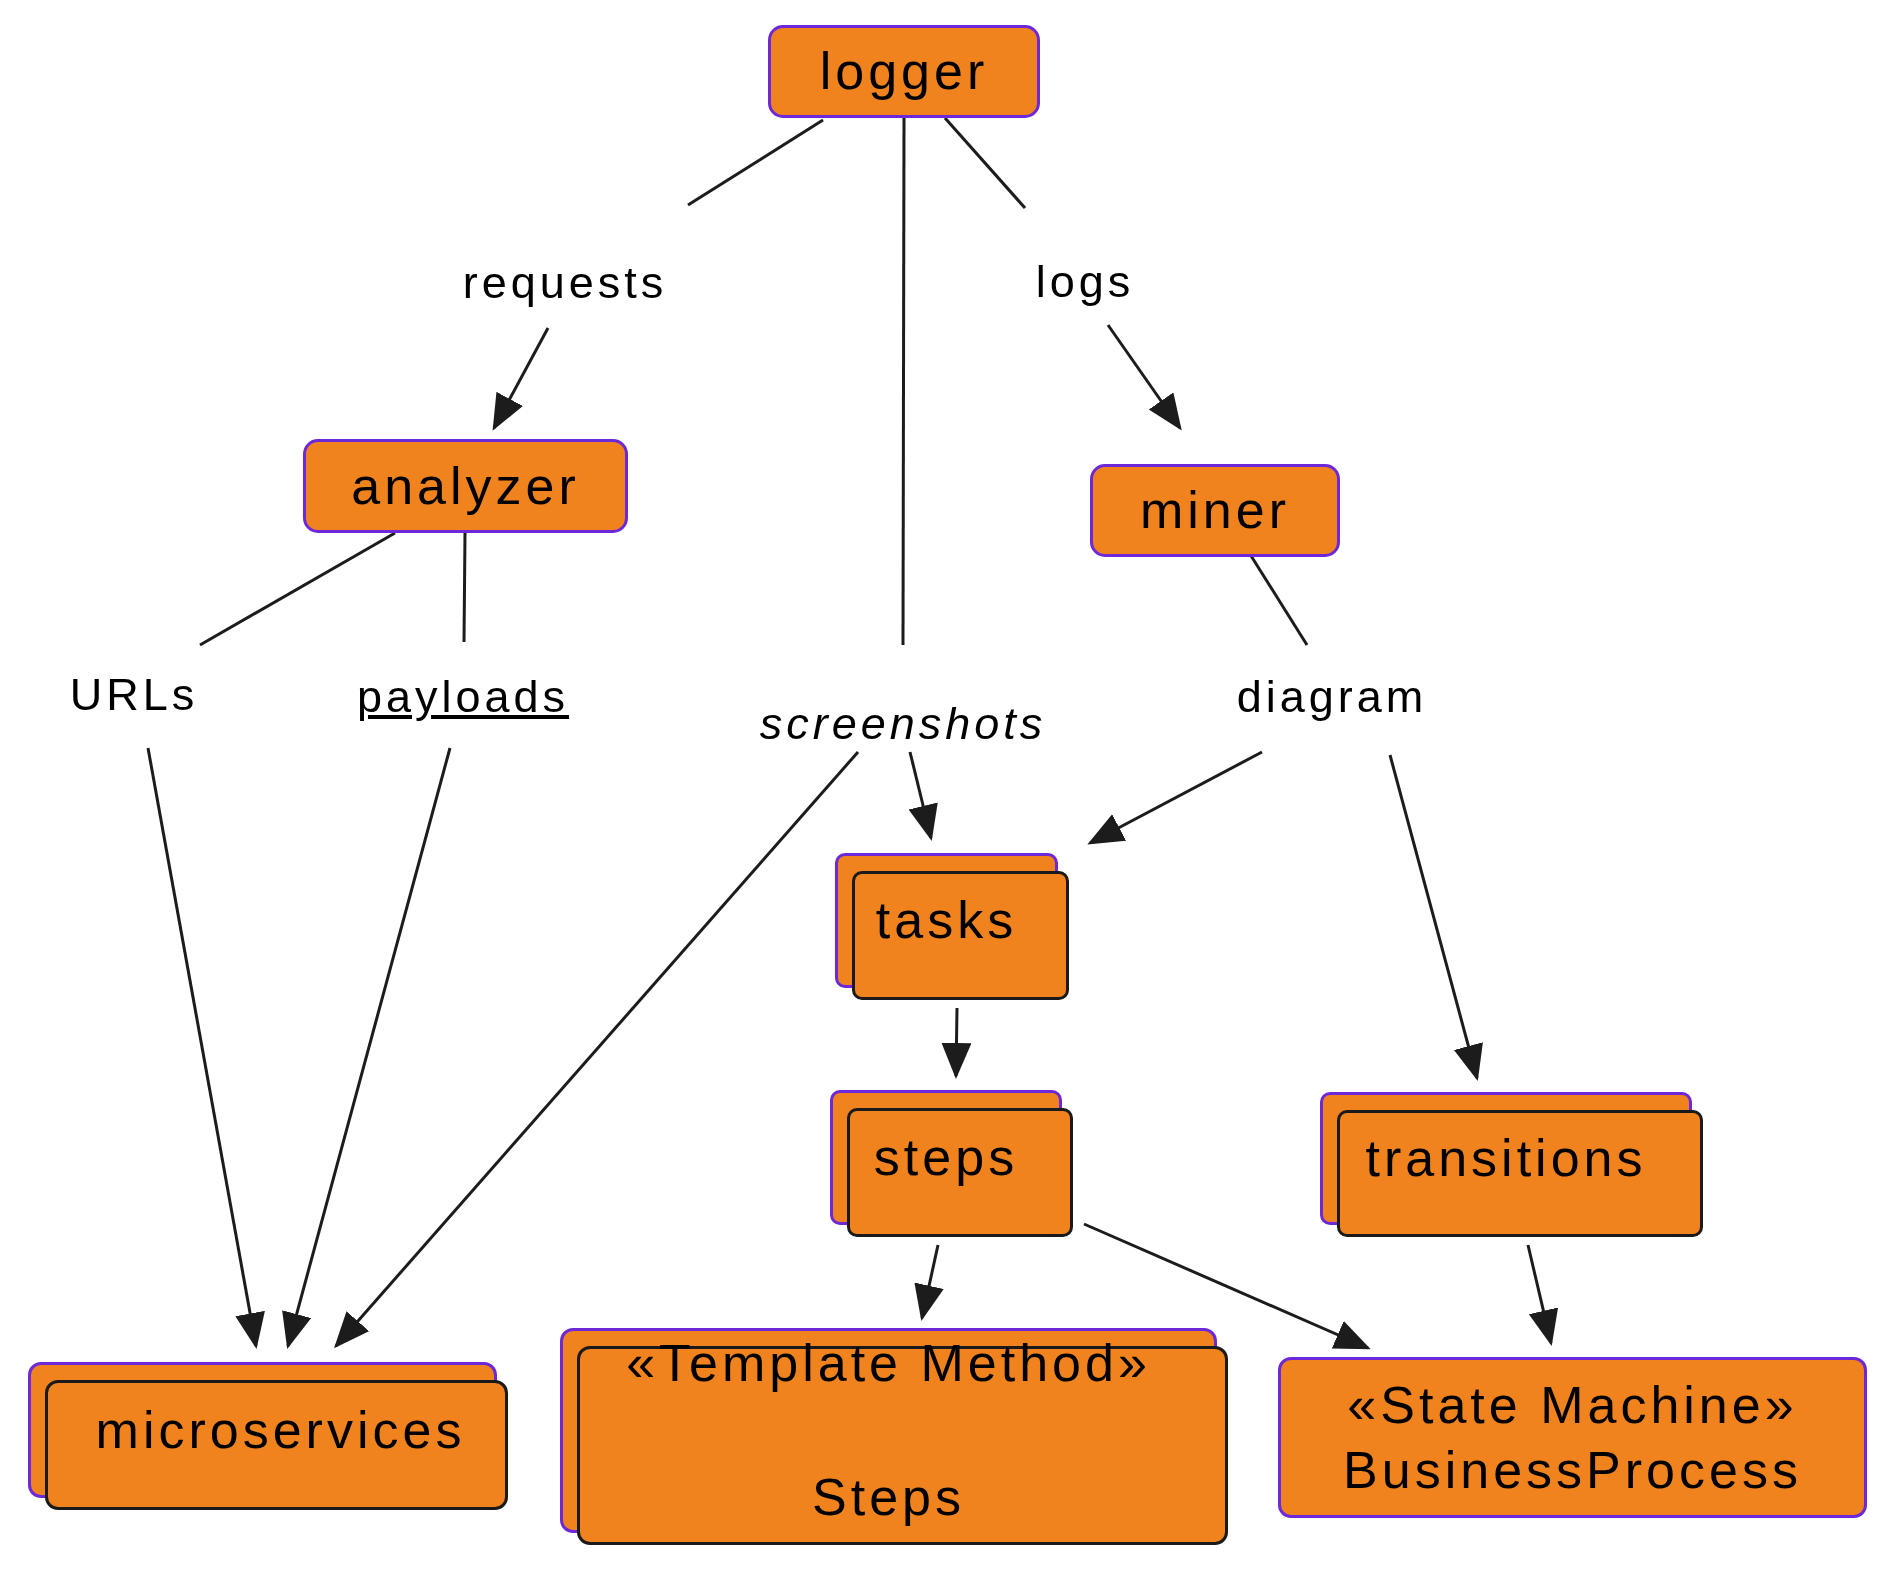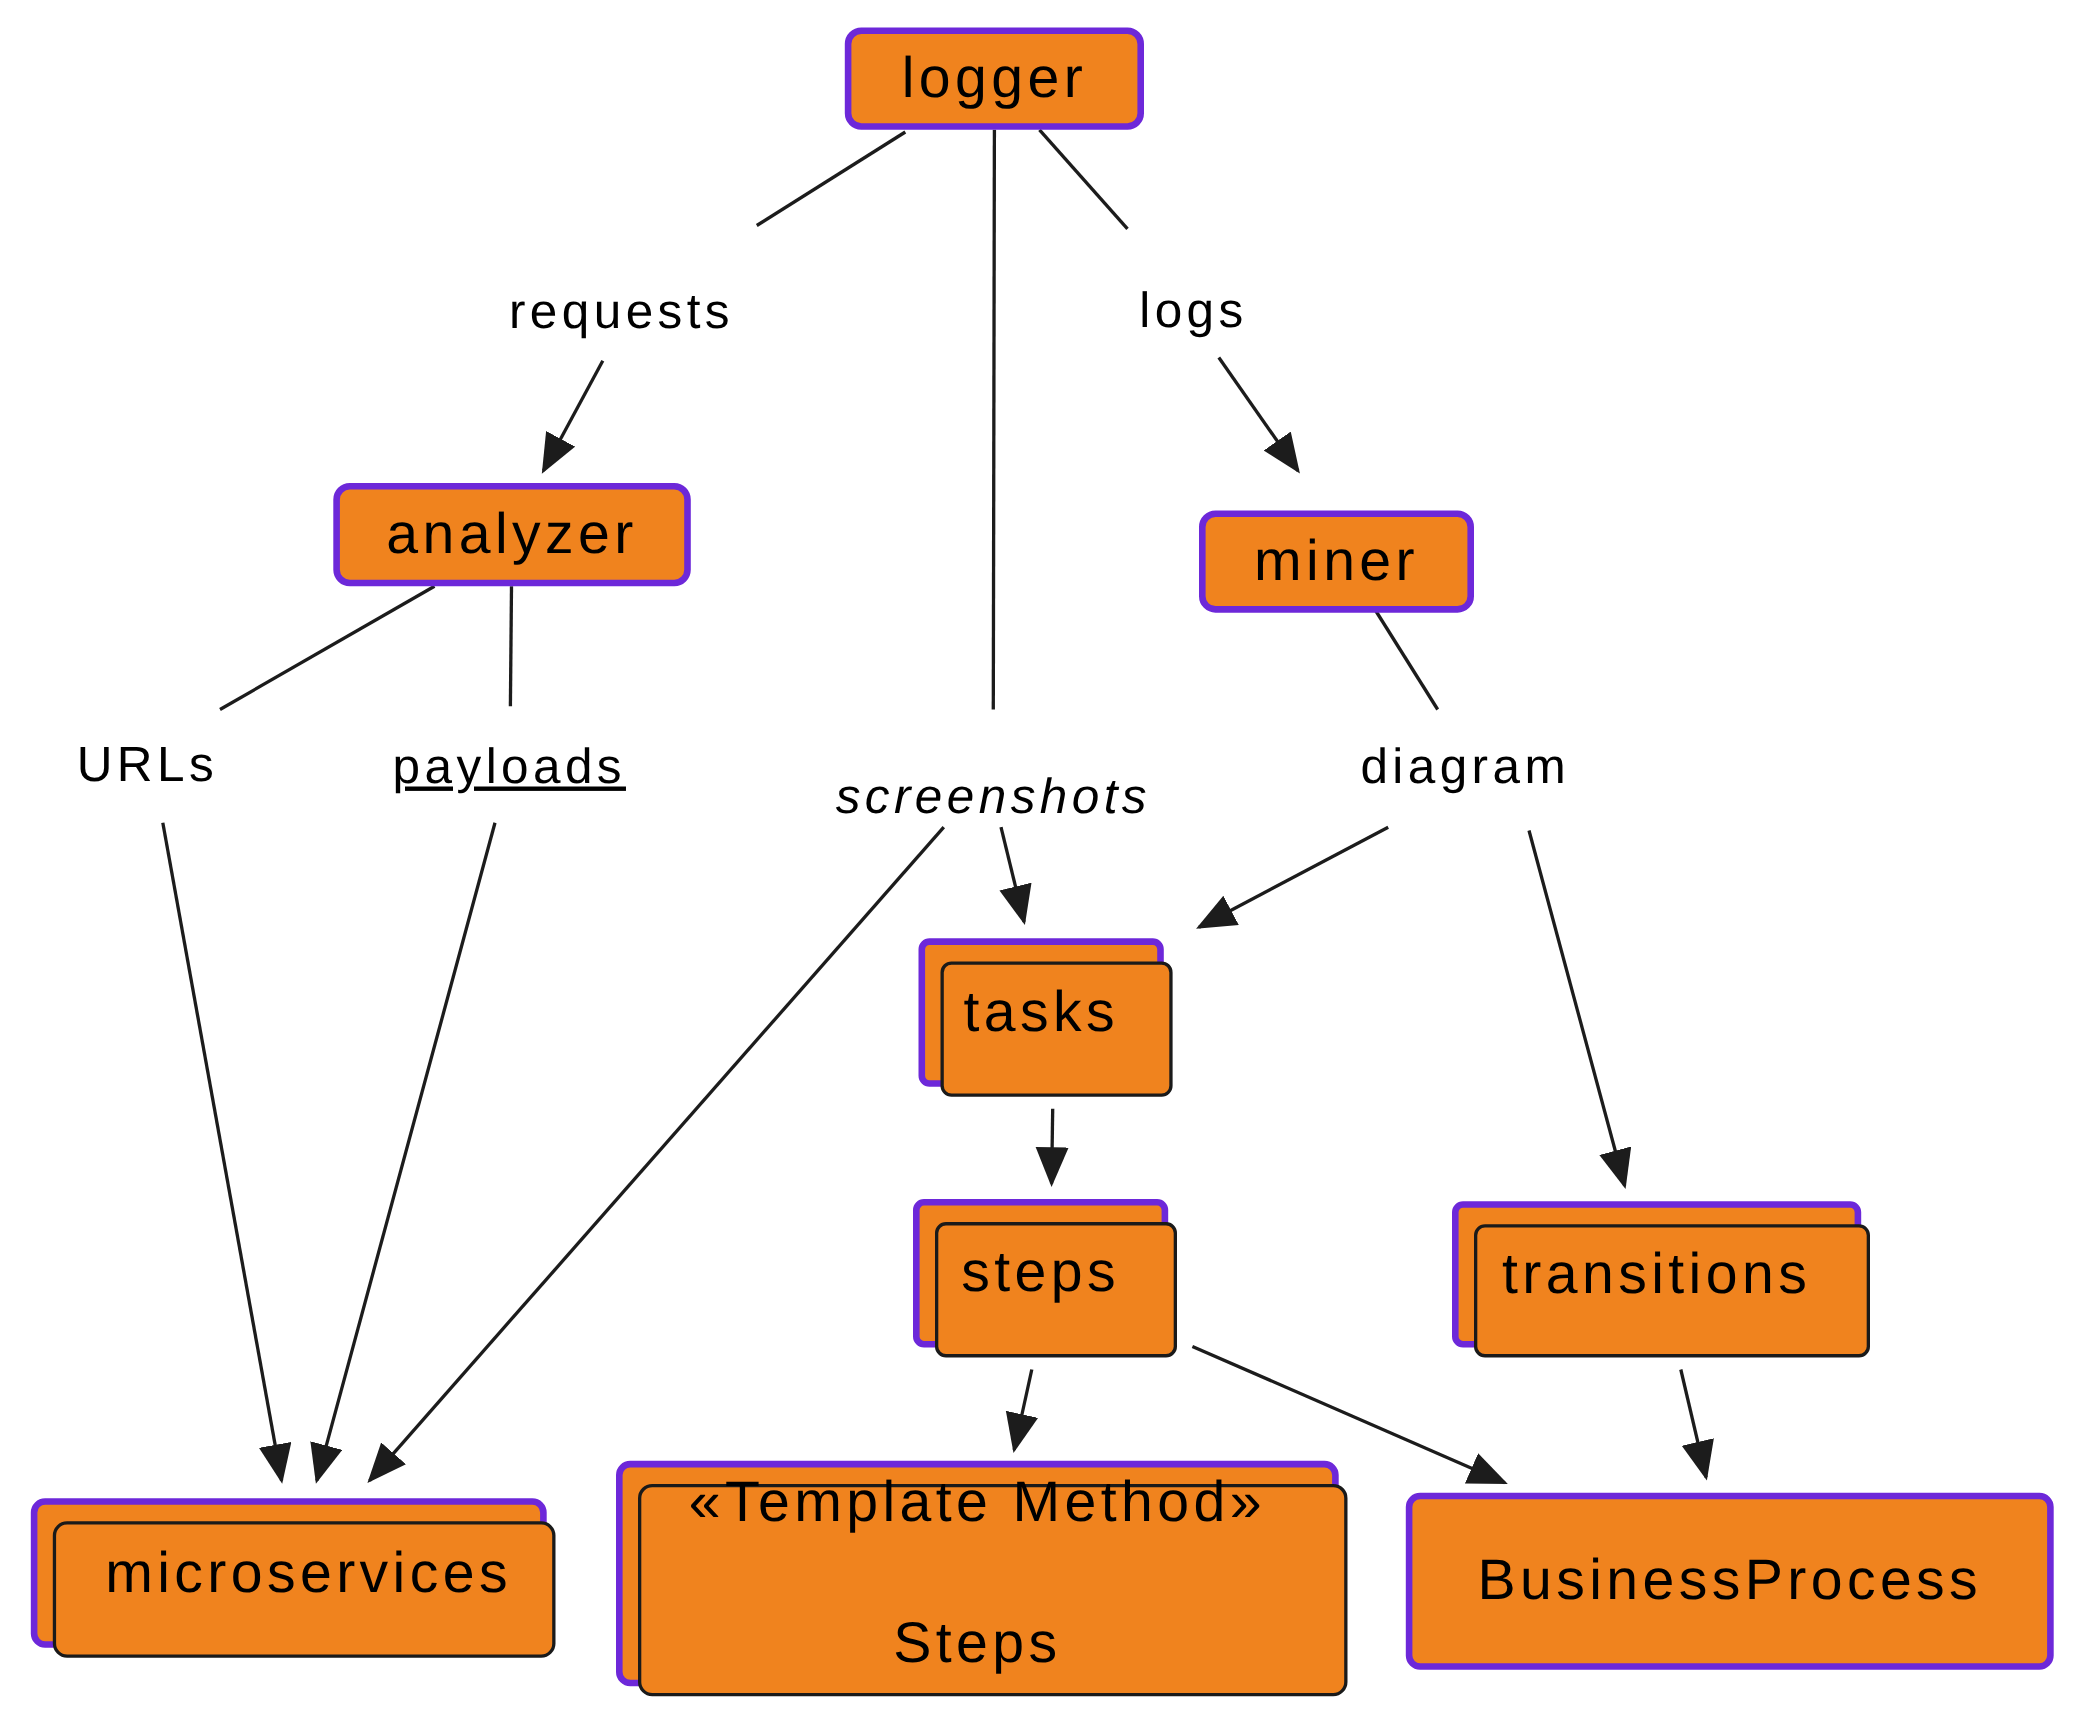--- a/index.html
+++ b/index.html
@@ -14,21 +14,21 @@
   }
   svg.edges {
     position: absolute;
     left: 0; top: 0;
     width: 1902px; height: 1578px;
   }
   .node {
     position: absolute;
     box-sizing: border-box;
     background: #F0831E;
-    border: 6px solid #6d28d9;
+    border: 3px solid #6d28d9;
     display: flex;
     flex-direction: column;
     align-items: center;
     justify-content: center;
     font-size: 52px;
     letter-spacing: 4px;
     line-height: 1.25;
     z-index: 1;
     white-space: nowrap;
   }
@@ -114,20 +114,21 @@
   <div class="node stack" style="left:28px; top:1362px; width:469px; height:136px; border-radius:13px;padding-left:36px;">
     <span>microservices</span>
   </div>
 
   <div class="node stack" style="left:560px; top:1328px; width:657px; height:205px; border-radius:13px;justify-content:space-between;">
     <span>«Template Method»</span>
     <span>Steps</span>
   </div>
 
   <div class="node round" style="left:1278px; top:1357px; width:589px; height:161px; border-radius:13px;">
+    <span>«State Machine»</span>
     <span>BusinessProcess</span>
   </div>
 
   <div class="elabel" style="left:565px; top:283px;">requests</div>
   <div class="elabel" style="left:1085px; top:282px;">logs</div>
   <div class="elabel" style="left:134px; top:695px;">URLs</div>
   <div class="elabel" style="left:463px; top:697px;text-decoration:underline;">payloads</div>
   <div class="elabel" style="left:903px; top:724px;font-style:italic;">screenshots</div>
   <div class="elabel" style="left:1332px; top:697px;">diagram</div>
 

